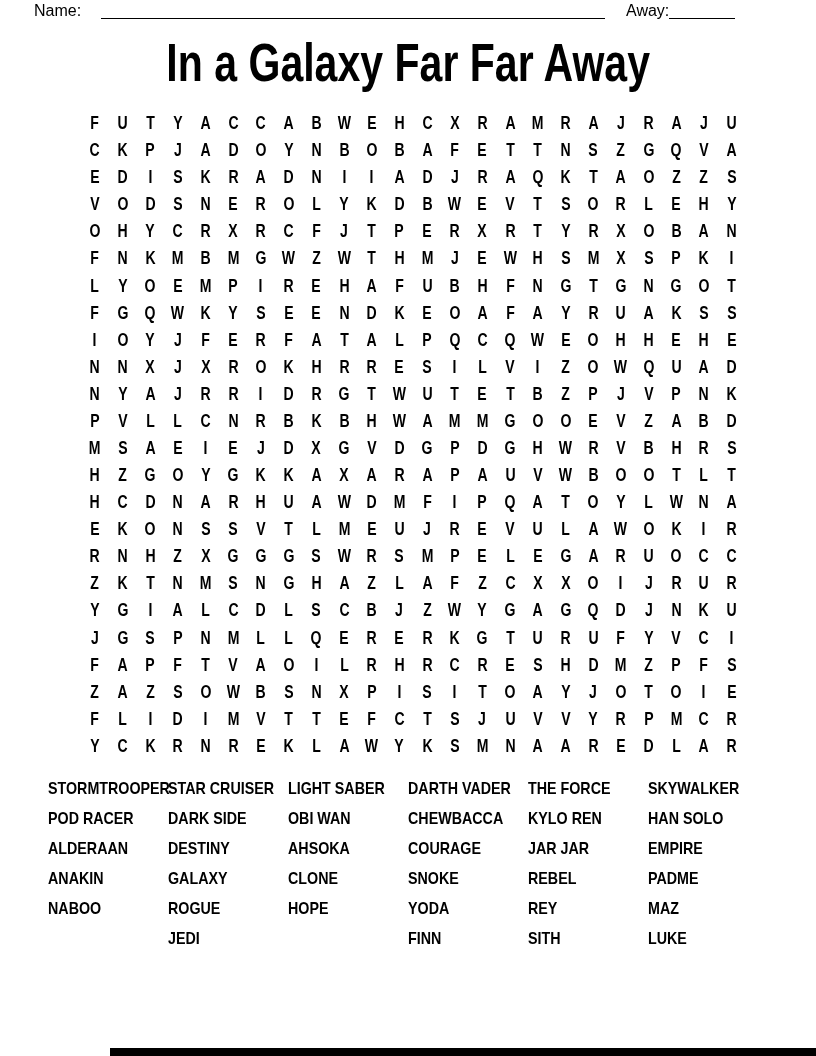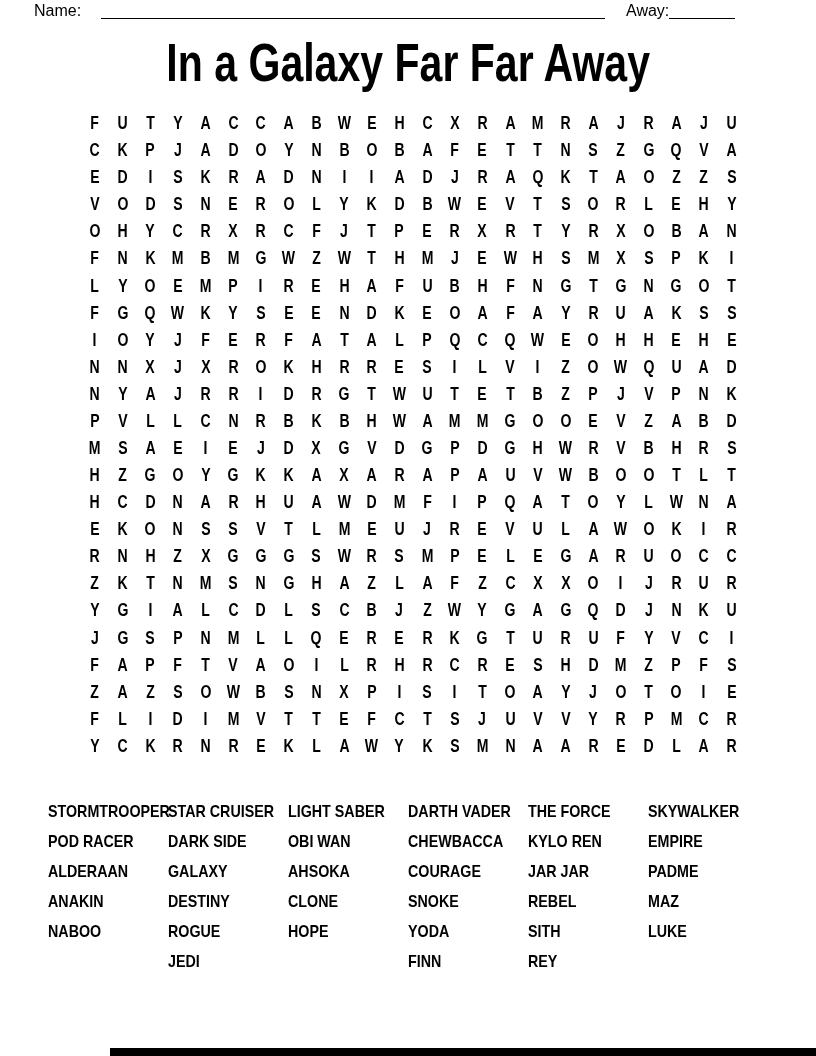--- a/index.html
+++ b/index.html
@@ -75,21 +75,21 @@
     font-size: 18px;
     font-weight: bold;
     transform: scaleX(0.78);
     transform-origin: center;
   }
 
   
   .words {
     position: absolute;
     left: 48px;
-    top: 797px;
+    top: 774px;
     display: flex;
   }
   .word-col {
     width: 120px;
     display: flex;
     flex-direction: column;
   }
   .word-item {
     height: 30px;
     line-height: 30px;
@@ -1863,22 +1863,22 @@
       <div class="word-col">
         <div class="word-item"><span>STORMTROOPER</span></div>
         <div class="word-item"><span>POD RACER</span></div>
         <div class="word-item"><span>ALDERAAN</span></div>
         <div class="word-item"><span>ANAKIN</span></div>
         <div class="word-item"><span>NABOO</span></div>
       </div>
       <div class="word-col">
         <div class="word-item"><span>STAR CRUISER</span></div>
         <div class="word-item"><span>DARK SIDE</span></div>
+        <div class="word-item"><span>DESTINY</span></div>
         <div class="word-item"><span>GALAXY</span></div>
-        <div class="word-item"><span>DESTINY</span></div>
         <div class="word-item"><span>ROGUE</span></div>
         <div class="word-item"><span>JEDI</span></div>
       </div>
       <div class="word-col">
         <div class="word-item"><span>LIGHT SABER</span></div>
         <div class="word-item"><span>OBI WAN</span></div>
         <div class="word-item"><span>AHSOKA</span></div>
         <div class="word-item"><span>CLONE</span></div>
         <div class="word-item"><span>HOPE</span></div>
       </div>
@@ -1888,25 +1888,26 @@
         <div class="word-item"><span>COURAGE</span></div>
         <div class="word-item"><span>SNOKE</span></div>
         <div class="word-item"><span>YODA</span></div>
         <div class="word-item"><span>FINN</span></div>
       </div>
       <div class="word-col">
         <div class="word-item"><span>THE FORCE</span></div>
         <div class="word-item"><span>KYLO REN</span></div>
         <div class="word-item"><span>JAR JAR</span></div>
         <div class="word-item"><span>REBEL</span></div>
+        <div class="word-item"><span>REY</span></div>
         <div class="word-item"><span>SITH</span></div>
-        <div class="word-item"><span>REY</span></div>
       </div>
       <div class="word-col">
         <div class="word-item"><span>SKYWALKER</span></div>
+        <div class="word-item"><span>HAN SOLO</span></div>
         <div class="word-item"><span>EMPIRE</span></div>
         <div class="word-item"><span>PADME</span></div>
         <div class="word-item"><span>MAZ</span></div>
         <div class="word-item"><span>LUKE</span></div>
       </div>
     </div>
 
   <div class="bottom-bar"></div>
 
 </div>

